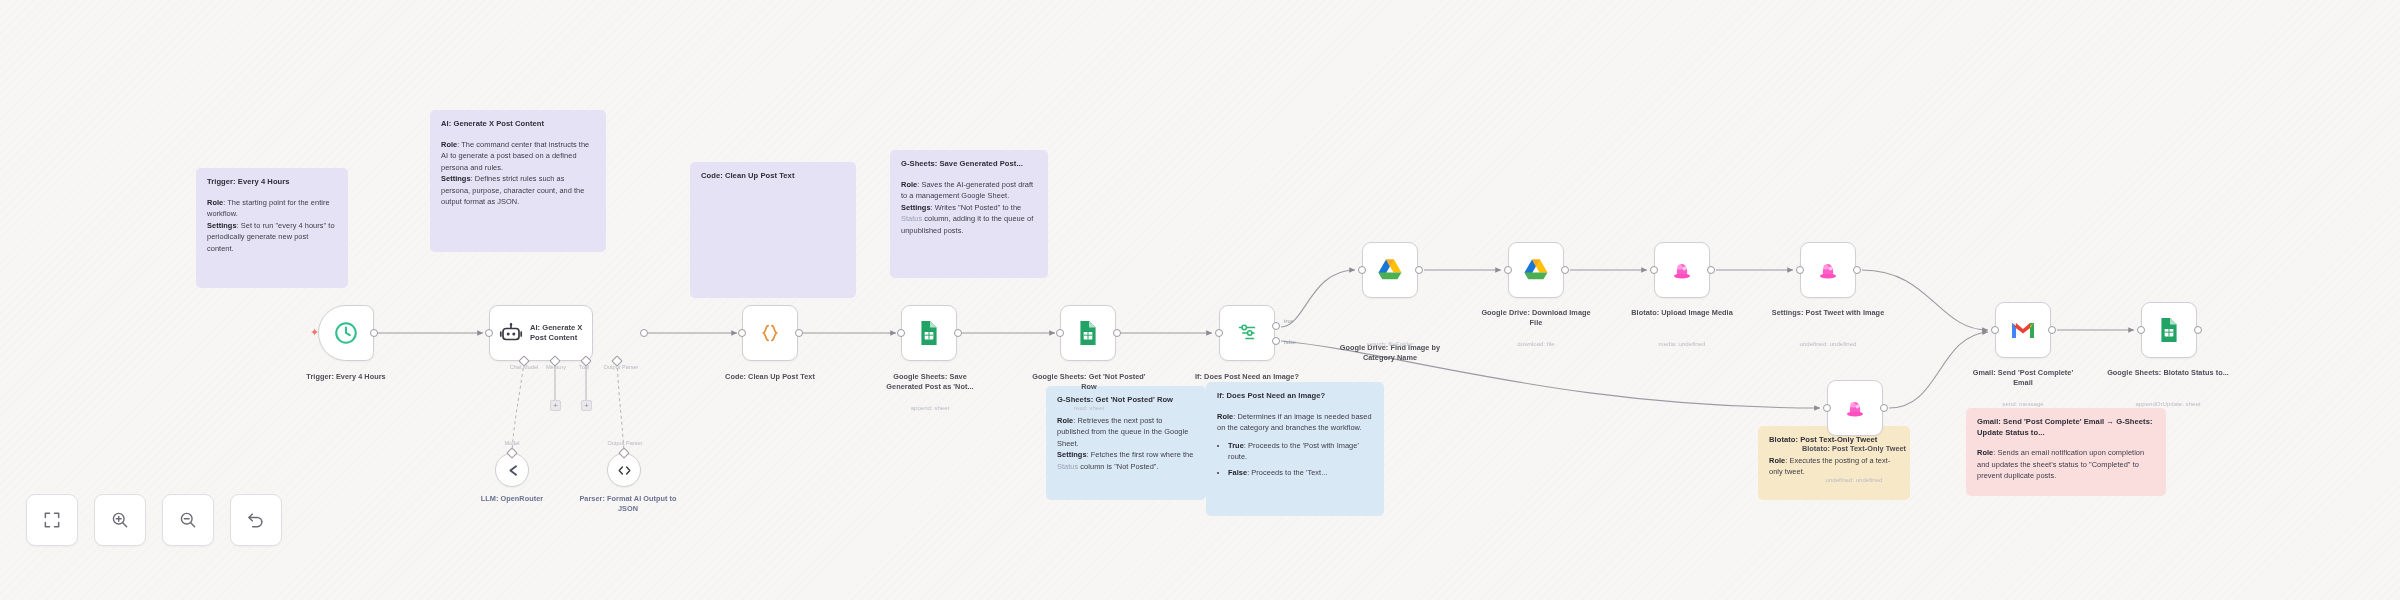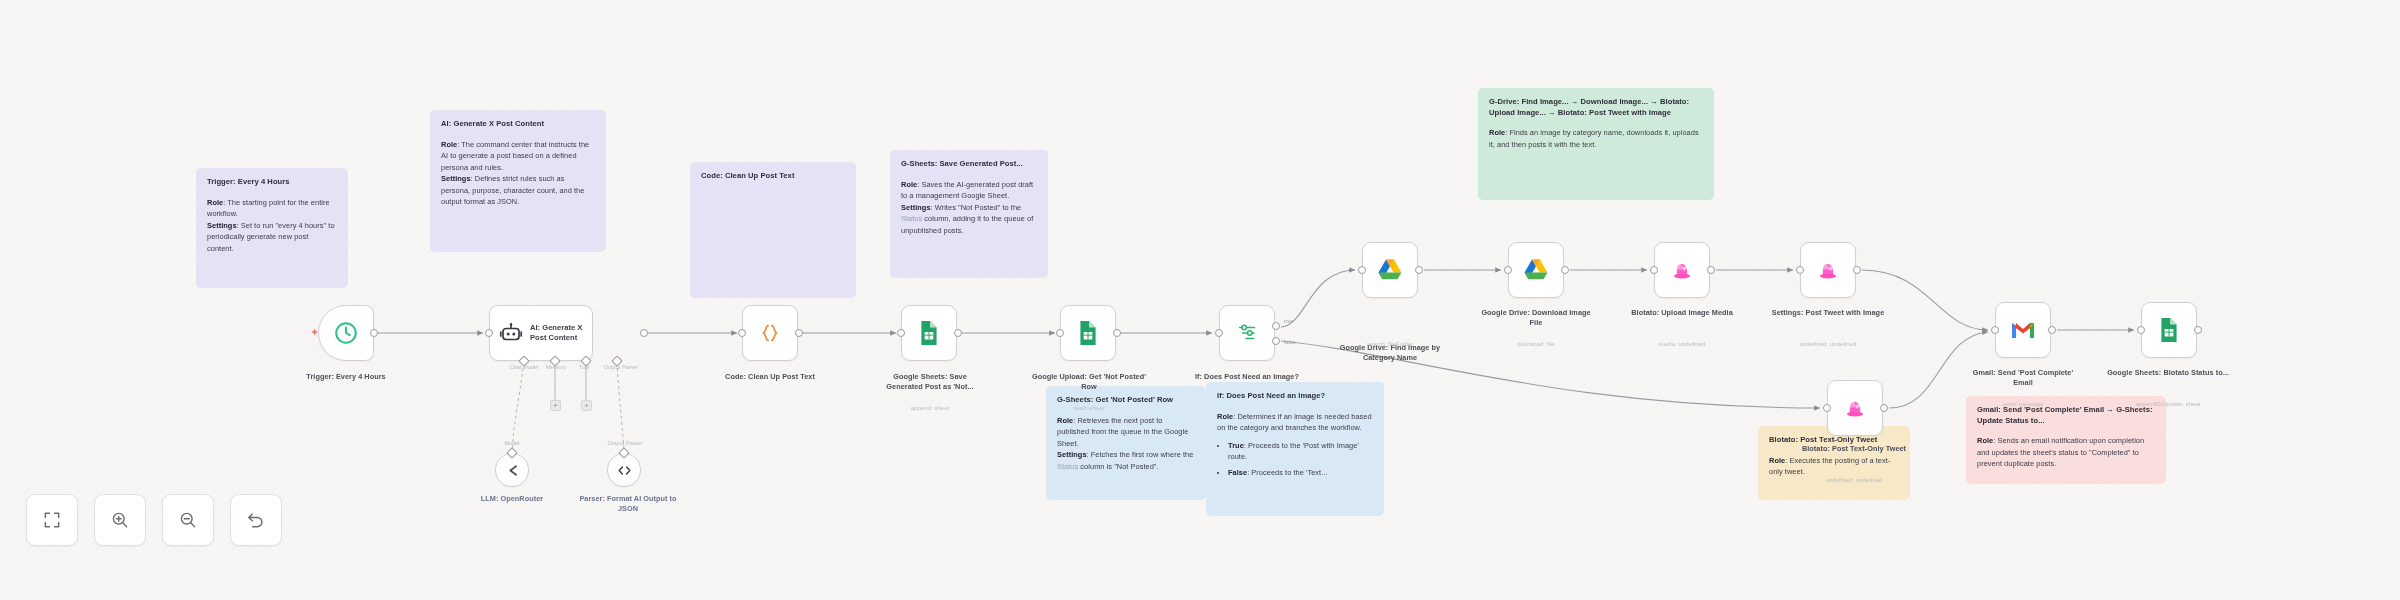--- a/index.html
+++ b/index.html
@@ -37,21 +37,21 @@
   }
   .note p{margin:0;}
   .note b{font-weight:bold;color:#23232c;}
   .note .muted{color:#9aa0b4;}
   .note ul{margin:6px 0 0 0;padding-left:11px;}
   .note li{margin-bottom:4px;}
   .note-purple{background:#e4e2f4;}
   .note-green{background:#cfeadb;}
   .note-blue{background:#d9e8f5;}
   .note-yellow{background:#f7e8c8;}
-  .note-pink{background:#fadddd;}
+  .note-pink{background:#fadddd;margin-top:12px;}
 
   
   .node{
     position:absolute;
     width:56px;height:56px;
     background:#ffffff;
     border:1px solid #d0d0d4;
     border-radius:9px;
     box-sizing:border-box;
     display:flex;align-items:center;justify-content:center;
@@ -181,24 +181,20 @@
 
   <div class="note note-purple" style="left:690px;top:162px;width:166px;height:136px;">
     <span class="nt">Code: Clean Up Post Text</span>
   </div>
 
   <div class="note note-purple" style="left:890px;top:150px;width:158px;height:128px;">
     <span class="nt">G-Sheets: Save Generated Post...</span>
     <p><b>Role</b>: Saves the AI-generated post draft to a management Google Sheet.<br><b>Settings</b>: Writes "Not Posted" to the <span class="muted">Status</span> column, adding it to the queue of unpublished posts.</p>
   </div>
 
-  <div class="note note-green" style="left:1478px;top:88px;width:236px;height:112px;">
-    <span class="nt">G-Drive: Find Image... → Download Image... → Blotato: Upload Image... → Blotato: Post Tweet with Image</span>
-    <p><b>Role</b>: Finds an image by category name, downloads it, uploads it, and then posts it with the text.</p>
-  </div>
 
   <div class="note note-blue" style="left:1046px;top:386px;width:160px;height:114px;overflow:hidden;">
     <span class="nt">G-Sheets: Get 'Not Posted' Row</span>
     <p><b>Role</b>: Retrieves the next post to published from the queue in the Google Sheet.<br><b>Settings</b>: Fetches the first row where the <span class="muted">Status</span> column is "Not Posted".</p>
   </div>
 
   <div class="note note-blue" style="left:1206px;top:382px;width:178px;height:134px;overflow:hidden;">
     <span class="nt">If: Does Post Need an Image?</span>
     <p><b>Role</b>: Determines if an image is needed based on the category and branches the workflow.</p>
     <ul>
@@ -304,21 +300,21 @@
   <div class="node" style="left:1060px;top:305px;">
     <svg width="22" height="26" viewBox="0 0 20 24">
       <path d="M3 1 h8 l6 6 v16 h-14 z" fill="#21a366"></path>
       <path d="M11 1 l6 6 h-6 z" fill="#b7e1cd"></path>
       <rect x="6" y="11" width="8" height="7" fill="#fff" rx="0.6"></rect>
       <path d="M6 14 h8 M10 11 v7" stroke="#21a366" stroke-width="0.9"></path>
     </svg>
   </div>
   <div class="port" style="left:1056px;top:329px;"></div>
   <div class="port" style="left:1113px;top:329px;"></div>
-  <div class="node-label" style="left:1030px;top:372px;width:118px;">Google Upload: Get 'Not Posted' Row</div>
+  <div class="node-label" style="left:1030px;top:372px;width:118px;">Google Sheets: Get 'Not Posted' Row</div>
   <div class="node-sub" style="left:1042px;top:404px;width:94px;">read: sheet</div>
 
   <div class="node ifnode" style="left:1219px;top:305px;">
     <svg width="22" height="22" viewBox="0 0 24 24">
       <path d="M4 6 h16 M7.5 12 h12 M11 18 h8" stroke="#2bb673" stroke-width="1.9" stroke-linecap="round" fill="none"></path>
       <circle cx="9" cy="6" r="2.4" fill="#fff" stroke="#2bb673" stroke-width="1.7"></circle>
       <circle cx="15" cy="12" r="2.4" fill="#fff" stroke="#2bb673" stroke-width="1.7"></circle>
     </svg>
   </div>
   <div class="port" style="left:1215px;top:329px;"></div>

